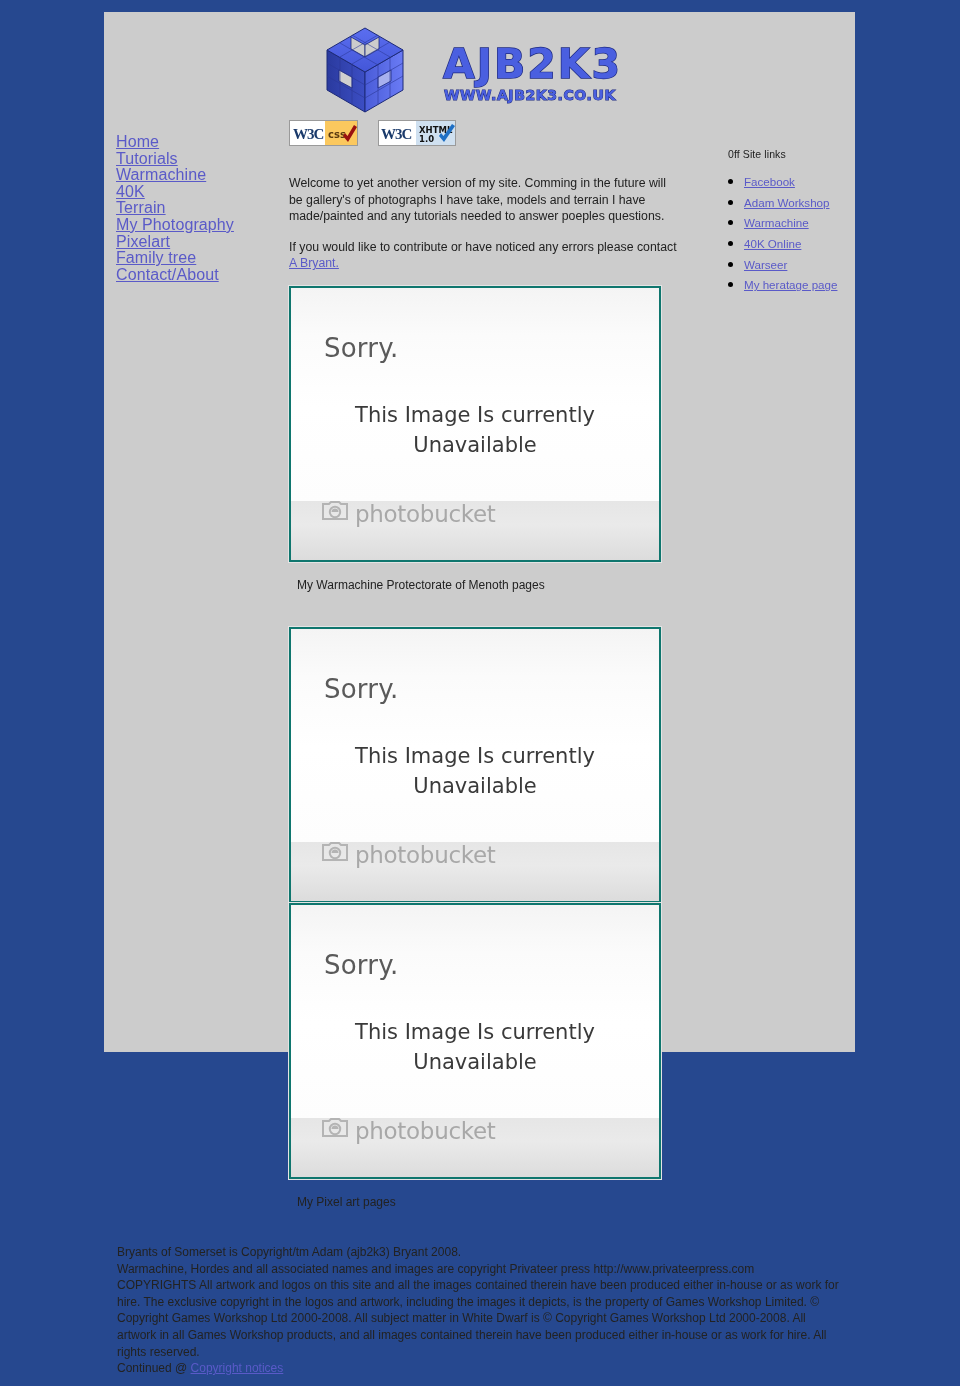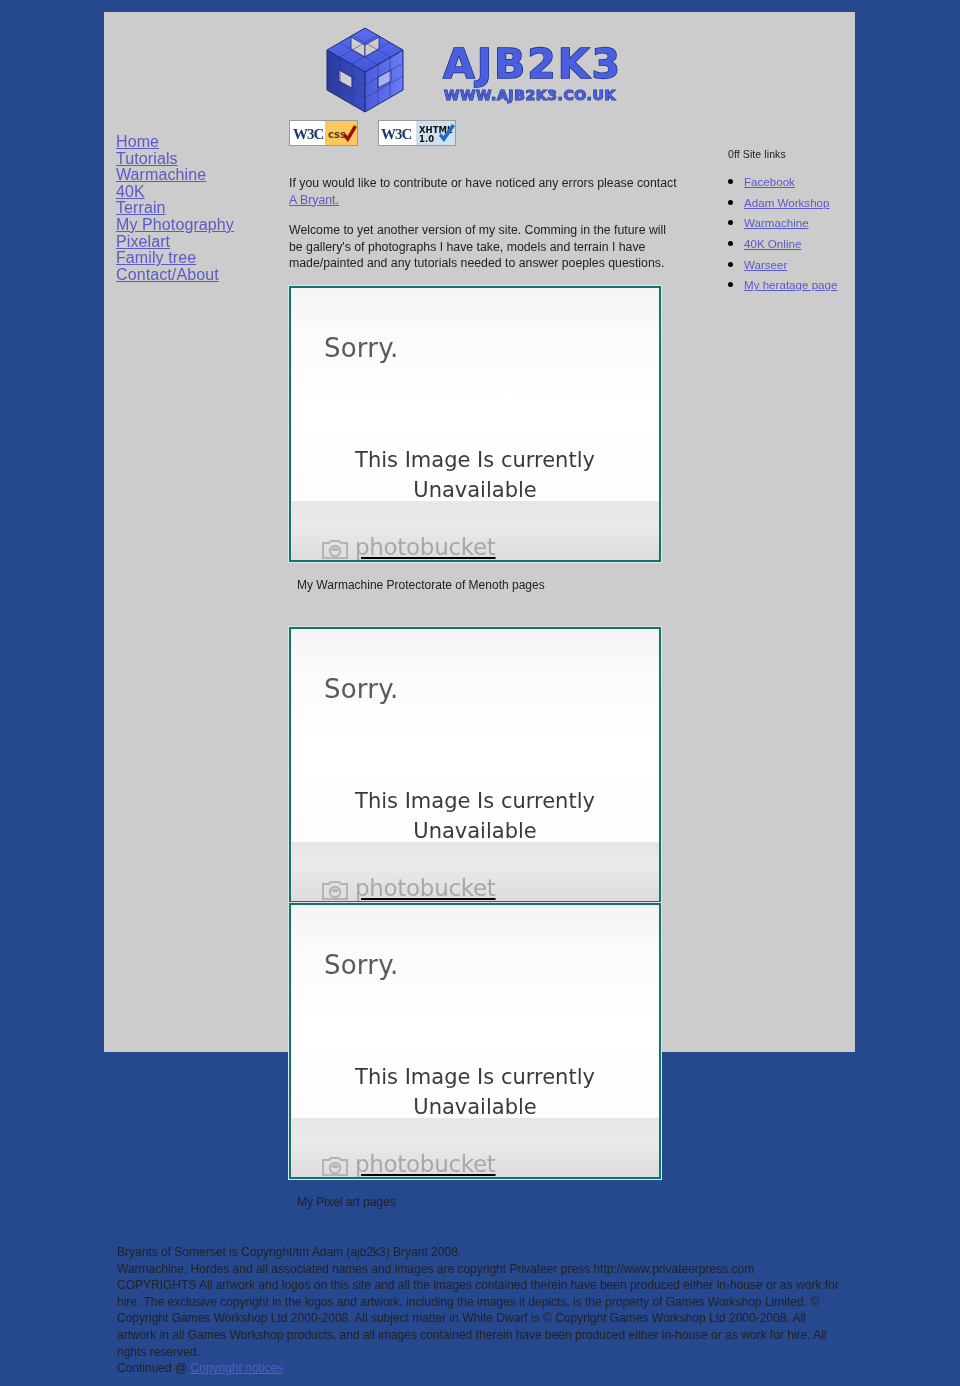--- a/index.html
+++ b/index.html
@@ -129,34 +129,32 @@
     left: 0;
     top: 112px;
     width: 100%;
     text-align: center;
     font-size: 21px;
     line-height: 30px;
     color: #3a3a3a;
     font-family: "DejaVu Sans", sans-serif;
     padding: 0 22px;
     box-sizing: border-box;
-    margin-top: 45px;
   }
   .pb-footer {
     position: absolute;
     left: 0;
     bottom: 0;
     width: 100%;
     height: 59px;
     background: linear-gradient(180deg, #e6e6e6 0%, #eaeaea 40%, #dcdcdc 100%);
     display: flex;
-    align-items: flex-end;
+    align-items: flex-start;
     padding-left: 31px;
     box-sizing: border-box;
-    text-decoration: underline;
   }
   .pb-cam {
     width: 26px;
     height: 20px;
     margin-right: 7px;
     flex: 0 0 auto;
   }
   .pb-brand {
     font-size: 23px;
     color: #a8a8a8;
@@ -308,23 +306,23 @@
       <svg class="badge" width="78" height="26" viewBox="0 0 78 26">
         <rect x="0.5" y="0.5" width="77" height="25" fill="#ffffff" stroke="#9a9a9a"></rect>
         <rect x="38" y="1" width="39" height="24" fill="#cfe0f0"></rect>
         <text x="3" y="19" font-family="'Liberation Serif', serif" font-size="15" font-weight="bold" fill="#1a3a6b" letter-spacing="-1">W3C</text>
         <text x="41" y="13" font-family="'DejaVu Sans', sans-serif" font-size="8.5" font-weight="bold" fill="#111">XHTML</text>
         <text x="41" y="22" font-family="'DejaVu Sans', sans-serif" font-size="8.5" font-weight="bold" fill="#111">1.0</text>
         <path d="M61 16 L66 22 L77 6 L74 4 L65.5 16 L63 13 Z" fill="#1e6fc4"></path>
       </svg>
     </div>
 
+    <p>Welcome to yet another version of my site. Comming in the future will be gallery's of photographs I have take, models and terrain I have made/painted and any tutorials needed to answer poeples questions.</p>
+
     <p><span>If you would like to contribute or have noticed any errors please contact </span><a href="#">A Bryant.</a></p>
-
-    <p>Welcome to yet another version of my site. Comming in the future will be gallery's of photographs I have take, models and terrain I have made/painted and any tutorials needed to answer poeples questions.</p>
 
     <figure class="pb-figure">
       <div class="pb-img">
         <div class="pb-body">
           <div class="pb-sorry">Sorry.</div>
           <div class="pb-msg">This Image Is currently Unavailable</div>
         </div>
         <div class="pb-footer">
           <svg class="pb-cam" viewBox="0 0 26 20">
             <path d="M1 3 h6 l2 -2 h8 l2 2 h6 v15 h-24 z" fill="none" stroke="#b4b4b4" stroke-width="2"></path>

